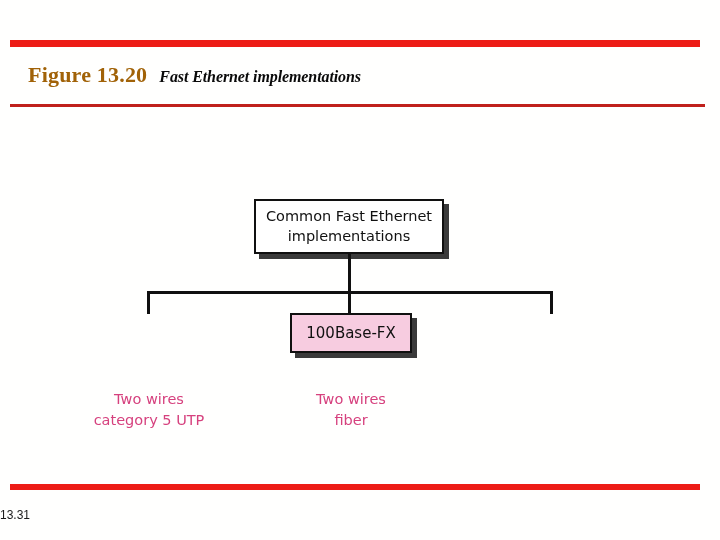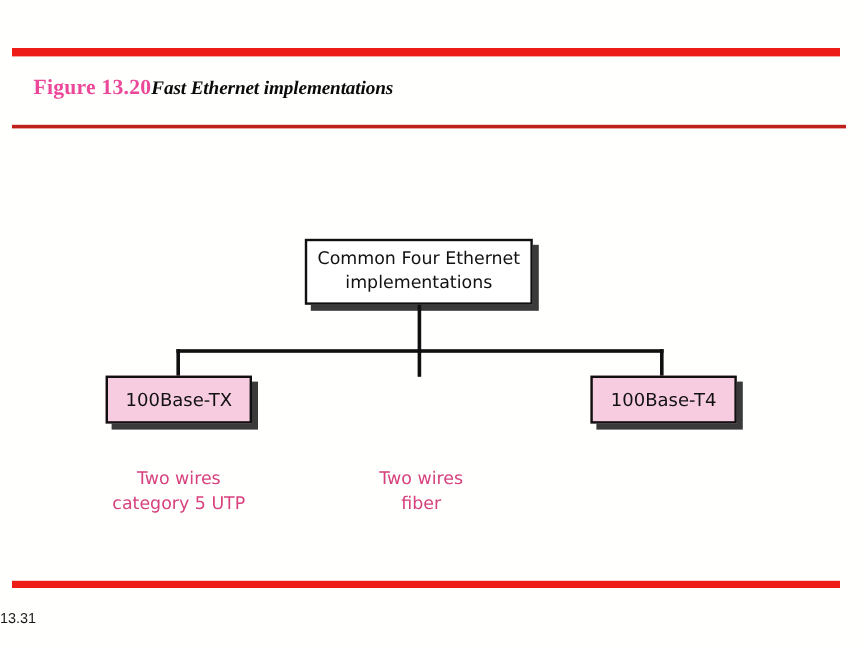--- a/index.html
+++ b/index.html
@@ -45,30 +45,31 @@
   
   .header {
     position: absolute;
     left: 28px;
     top: 62px;
     white-space: nowrap;
   }
   .fig-label {
     font-family: "Liberation Serif", serif;
     font-weight: bold;
-    font-size: 18px;
-    color: #ec4899;
+    font-size: 22px;
+    color: #a16207;
     letter-spacing: 0.2px;
   }
   .fig-caption {
     font-family: "Liberation Serif", serif;
     font-weight: bold;
     font-style: italic;
     font-size: 16px;
     color: #0a0a0a;
+    margin-left: 12px;
     letter-spacing: -0.1px;
   }
 
   
   .page-number {
     position: absolute;
     left: 0px;
     top: 508px;
     font-family: "Liberation Sans", sans-serif;
     font-size: 12px;
@@ -167,31 +168,30 @@
 <div class="rule-top"></div>
 <div class="rule-mid"></div>
 <div class="rule-bottom"></div>
 
 <div class="header">
   <span class="fig-label">Figure 13.20</span><span class="fig-caption">Fast Ethernet implementations</span>
 </div>
 
 <div class="diagram">
 
-  <div class="node node-root" style="white-space: pre-line;">Common Four Ethernet
+  <div class="node node-root" style="white-space: pre-line;">Common Fast Ethernet
 implementations</div>
 
   <div class="edge stem"></div>
   <div class="edge bus"></div>
   <div class="edge drop d0"></div>
   <div class="edge drop d1"></div>
   <div class="edge drop d2"></div>
 
-  <div class="node node-child c0">100Base-TX</div>
-  <div class="node node-child c2">100Base-T4</div>
+  <div class="node node-child c1">100Base-FX</div>
 
   <div class="caption c0" style="white-space: pre-line;">Two wires
 category 5 UTP</div>
   <div class="caption c1" style="white-space: pre-line;">Two wires
 fiber</div>
 
 </div>
 
 <div class="page-number">13.31</div>
 

